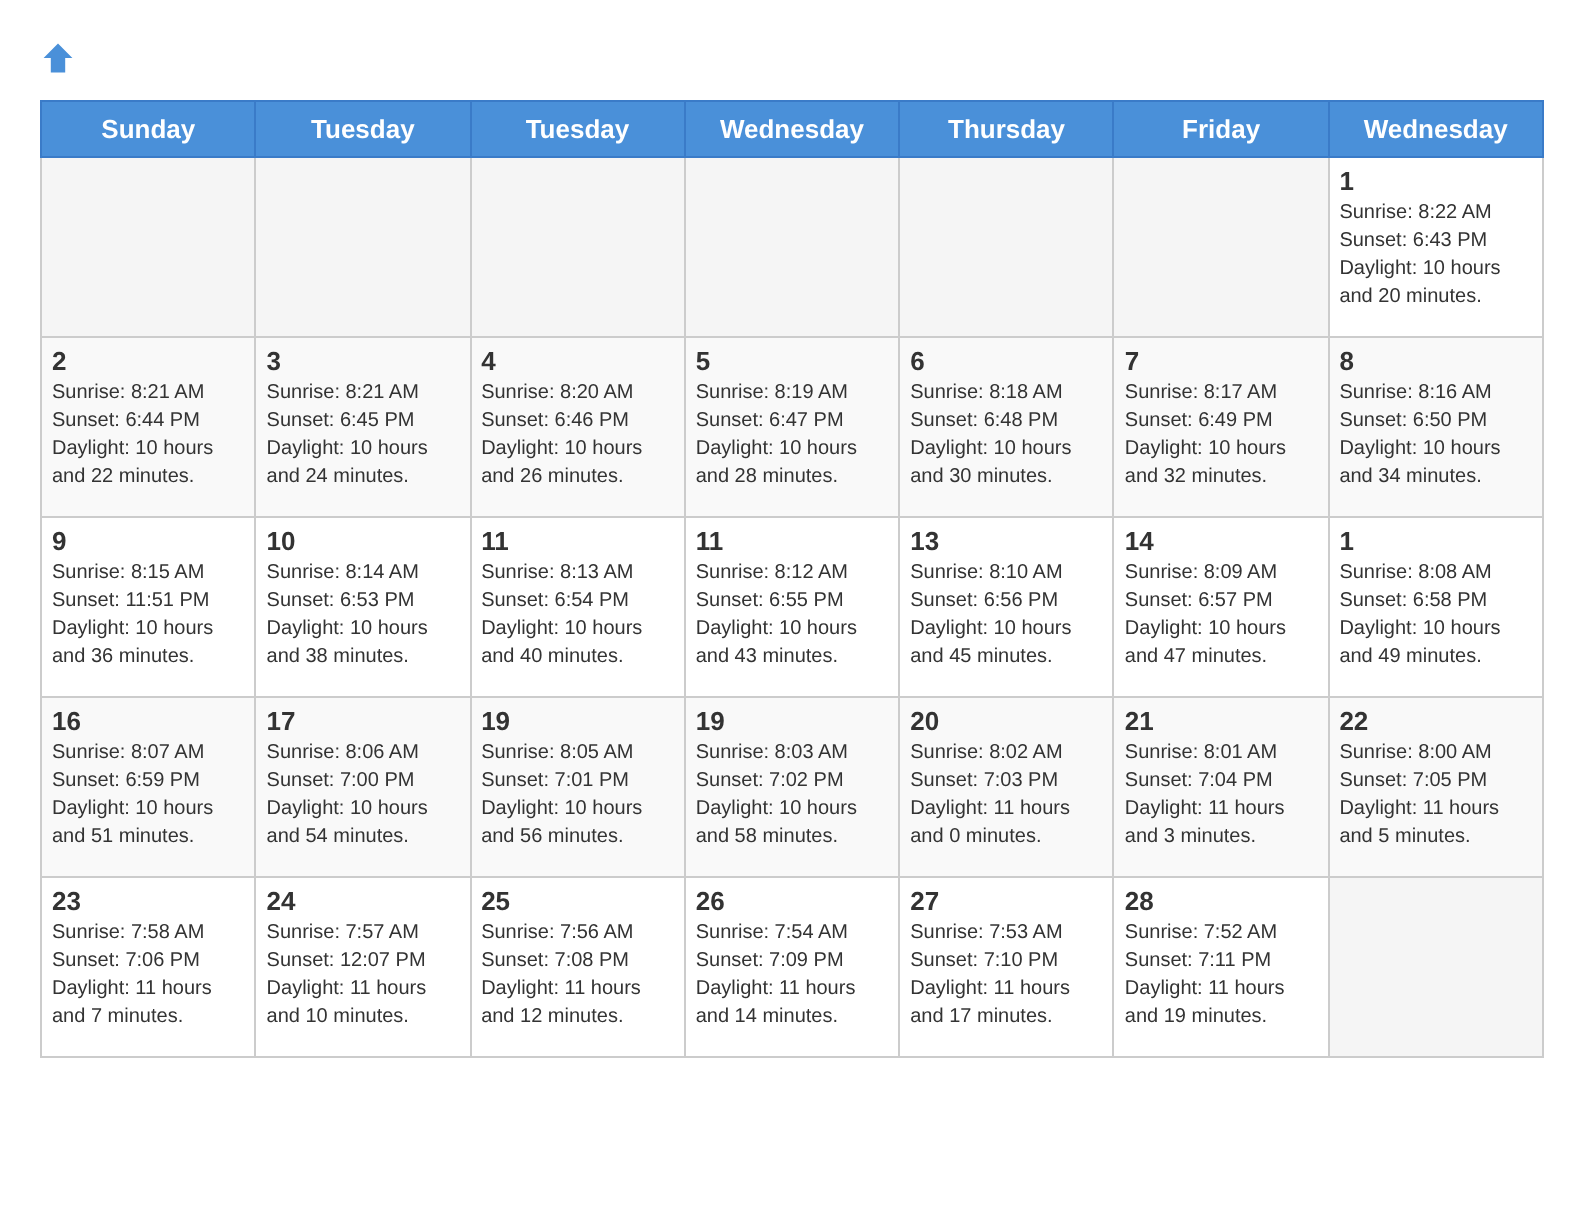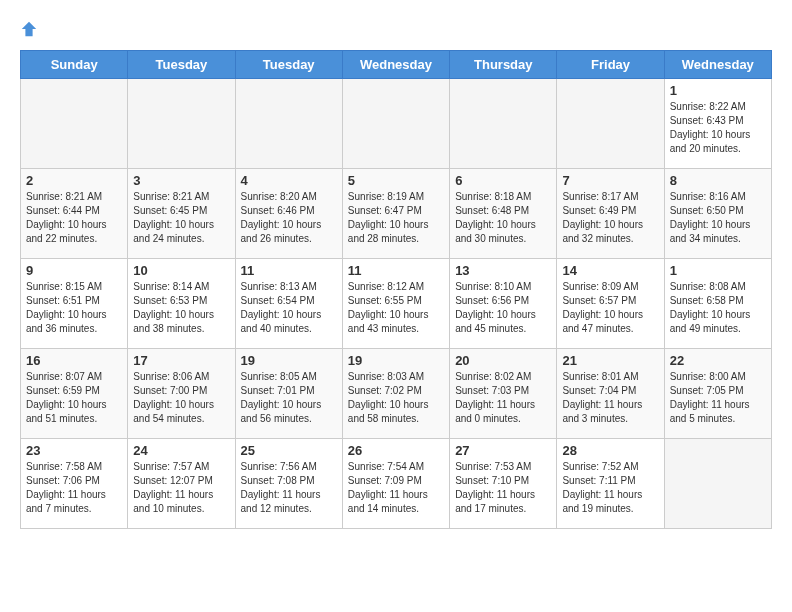--- a/index.html
+++ b/index.html
@@ -176,21 +176,21 @@
           <span class="day-number">8</span>
           <div class="day-info">Sunrise: 8:16 AM
 Sunset: 6:50 PM
 Daylight: 10 hours and 34 minutes.</div>
         </td>
       </tr>
       <tr>
         <td>
           <span class="day-number">9</span>
           <div class="day-info">Sunrise: 8:15 AM
-Sunset: 6:51 PM
+Sunset: 11:51 PM
 Daylight: 10 hours and 36 minutes.</div>
         </td>
         <td>
           <span class="day-number">10</span>
           <div class="day-info">Sunrise: 8:14 AM
 Sunset: 6:53 PM
 Daylight: 10 hours and 38 minutes.</div>
         </td>
         <td>
           <span class="day-number">11</span>

